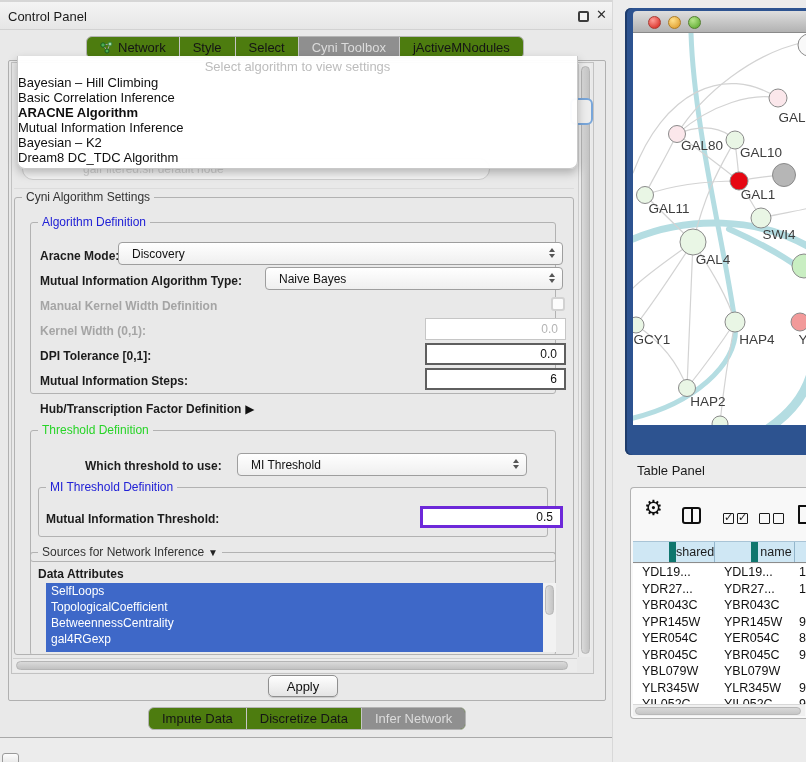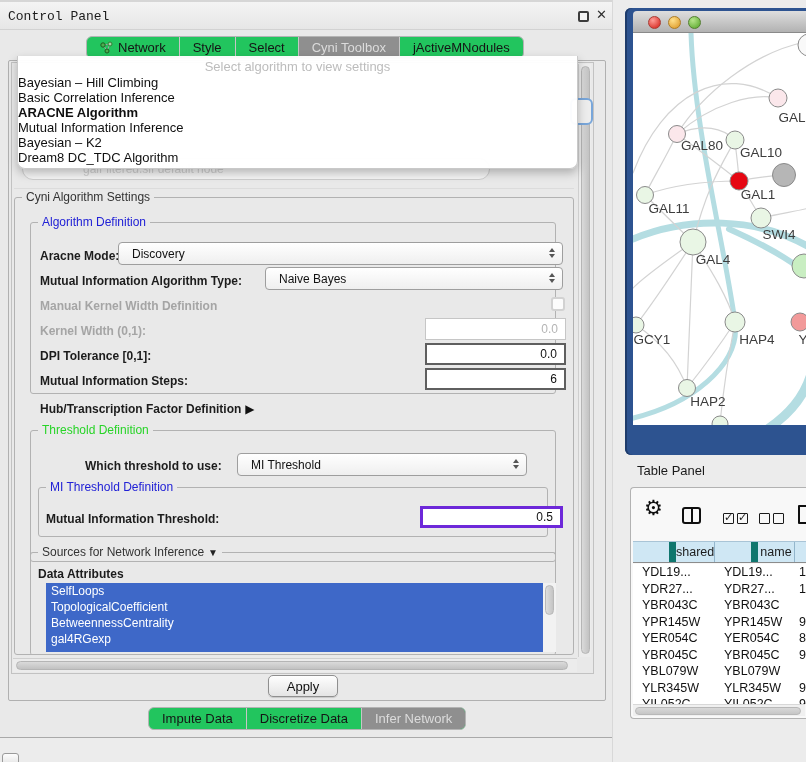--- a/index.html
+++ b/index.html
@@ -4,26 +4,26 @@
 <style>
   * { margin:0; padding:0; box-sizing:border-box; font-family:"Liberation Sans","DejaVu Sans",sans-serif; }
   html,body { width:806px; height:762px; }
   body { position:relative; background:#ececec; overflow:hidden; }
 
   
   .left-panel { position:absolute; left:0; top:0; width:613px; height:738px;
     background:#e9e9e9; border-bottom:1px solid #a9a9a9; }
   .cp-titlebar { position:absolute; left:0; top:0; width:100%; height:30px;
     background:linear-gradient(#f4f4f4,#e6e6e6); border-top:2px solid #d6d6d6; border-bottom:1px solid #d2d2d2; }
-  .cp-title { position:absolute; left:8px; top:7px; font-size:13px; color:#1a1a1a;font-family:Liberation Mono, monospace; }
+  .cp-title { position:absolute; left:8px; top:7px; font-size:13px; color:#1a1a1a; }
   .float-btn { position:absolute; left:578px; top:9px; width:11px; height:11px;
     border:2px solid #3c3c3c; border-radius:2px; background:#f4f4f4; }
   .close-btn { position:absolute; left:596px; top:5px; font-size:13px; font-weight:bold; color:#2e2e2e; }
 
-  .tabbar { position:absolute; display:flex; background:#22c55e; border:1px solid #b4b4b4;
+  .tabbar { position:absolute; display:flex; background:#4d7c0f; border:1px solid #b4b4b4;
     border-radius:6px; overflow:hidden; height:23px; }
   #top-tabs { left:86px; top:36px; }
   #bottom-tabs { left:148px; top:707px; }
   .tab { display:flex; align-items:center; gap:5px; padding:0 13px; font-size:13px;
     color:#151515; border-left:1px solid #c6c6c6; white-space:nowrap; }
   .tab:first-child { border-left:none; }
   .tab.active { background:#8f8f8f; color:#dcdcdc; }
 
   .outer-frame { position:absolute; left:8px; top:60px; width:598px; height:641px;
     border:1px solid #b0b0b0; border-radius:2px; }

